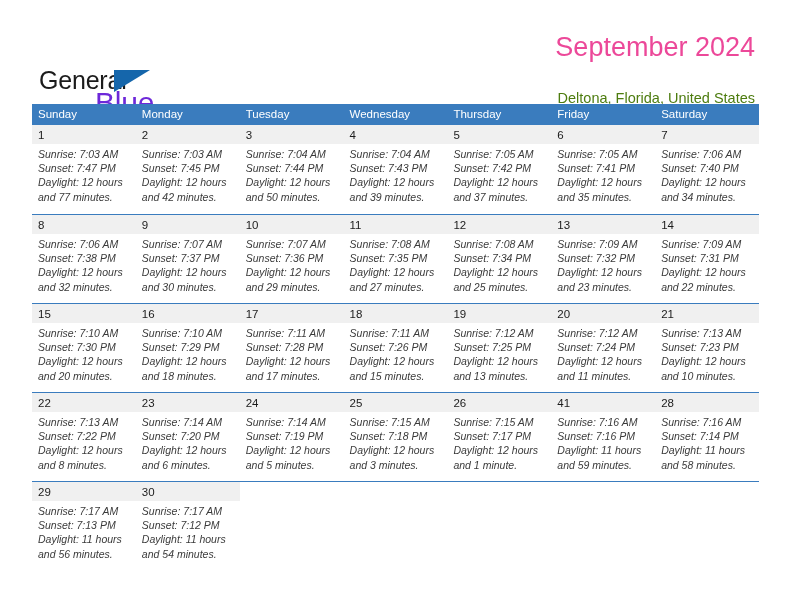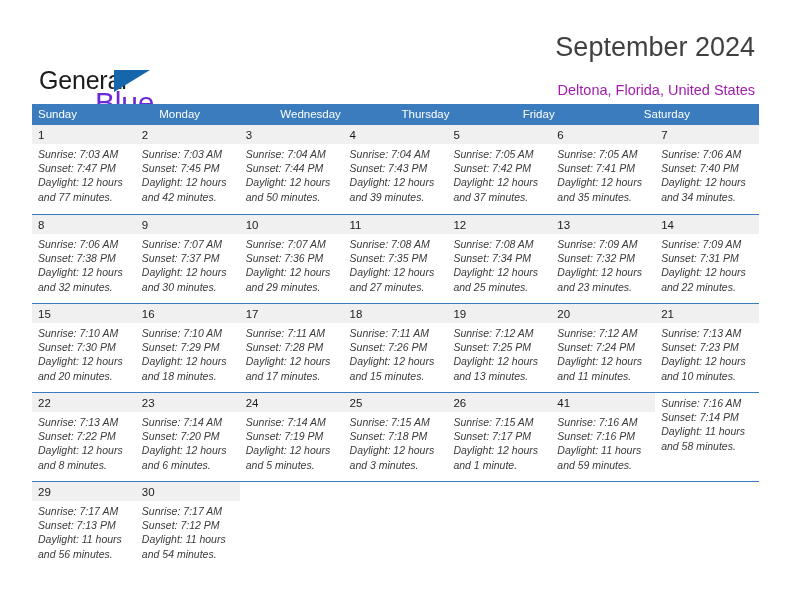--- a/index.html
+++ b/index.html
@@ -69,29 +69,29 @@
 
   .title-block {
     position: absolute;
     right: 37px;
     top: 30px;
     text-align: right;
   }
   .cal-title {
     font-size: 27px;
     font-weight: normal;
-    color: #404040;
+    color: #ec4899;
     line-height: 34px;
     white-space: nowrap;
   }
   .cal-subtitle {
     font-size: 14.5px;
-    color: #a21caf;
+    color: #4d7c0f;
     line-height: 20px;
-    margin-top: 16px;
+    margin-top: 24px;
     white-space: nowrap;
   }
 
   
   .calendar {
     position: absolute;
     left: 32px;
     top: 104px;
     width: 727px;
   }
@@ -169,20 +169,21 @@
       <div class="cal-subtitle">Deltona, Florida, United States</div>
     </div>
 
   </div>
 
   <div class="calendar">
 
     <div class="weekday-row">
       <div class="weekday">Sunday</div>
       <div class="weekday">Monday</div>
+      <div class="weekday">Tuesday</div>
       <div class="weekday">Wednesday</div>
       <div class="weekday">Thursday</div>
       <div class="weekday">Friday</div>
       <div class="weekday">Saturday</div>
     </div>
 
     <div class="week-row first">
       <div class="day-cell">
         <div class="day-number-band"><span class="day-number">1</span></div>
         <div class="day-info">
@@ -429,20 +430,21 @@
       <div class="day-cell">
         <div class="day-number-band"><span class="day-number">41</span></div>
         <div class="day-info">
           <div>Sunrise: 7:16 AM</div>
           <div>Sunset: 7:16 PM</div>
           <div>Daylight: 11 hours</div>
           <div>and 59 minutes.</div>
         </div>
       </div>
       <div class="day-cell">
+        <div class="day-number-band"><span class="day-number">28</span></div>
         <div class="day-info">
           <div>Sunrise: 7:16 AM</div>
           <div>Sunset: 7:14 PM</div>
           <div>Daylight: 11 hours</div>
           <div>and 58 minutes.</div>
         </div>
       </div>
     </div>
 
     <div class="week-row">

